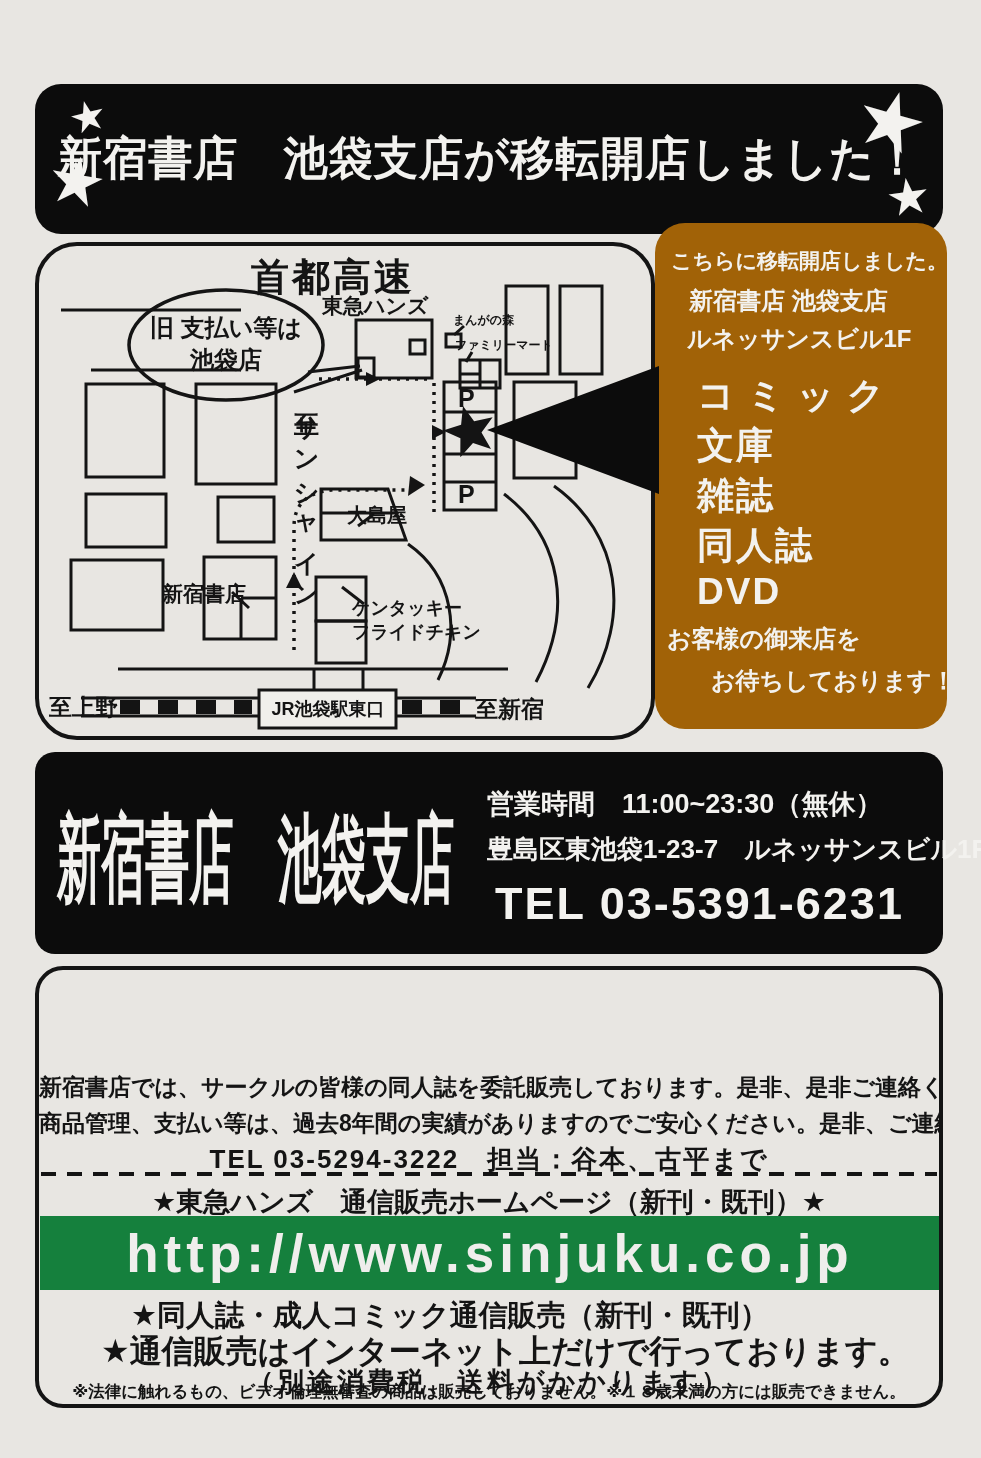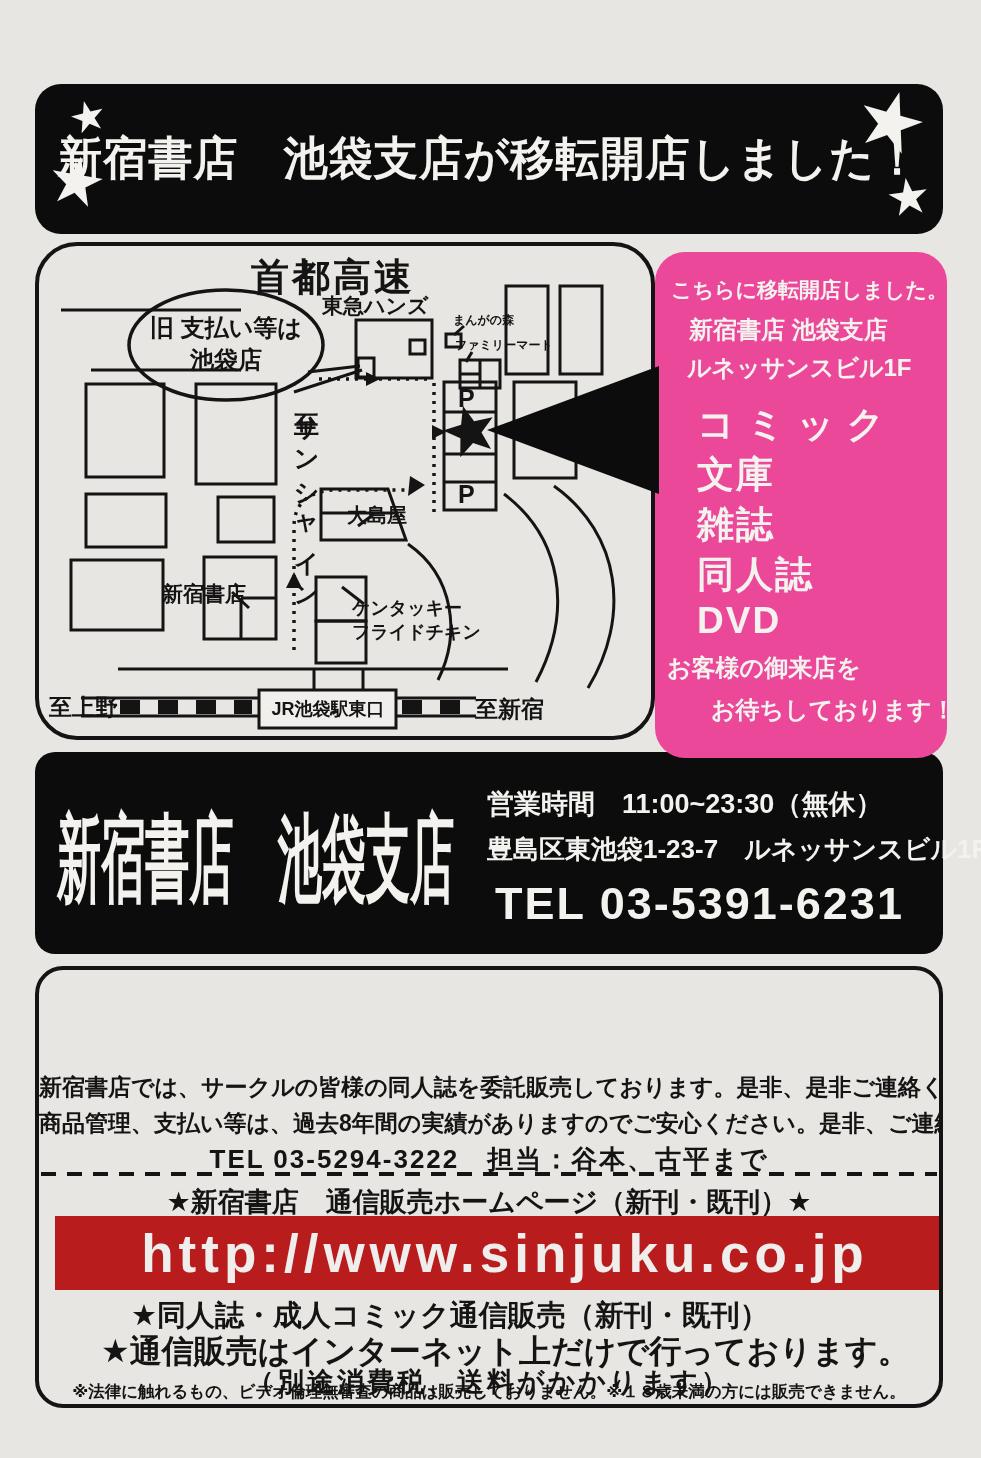--- a/index.html
+++ b/index.html
@@ -26,22 +26,22 @@
   .map-box {
     left:35px; top:242px; width:620px; height:498px;
     border:4px solid #141414; border-radius:42px; box-sizing:border-box;
   }
   .map-box svg { position:absolute; left:0; top:0; }
   .mlabel { position:absolute; font-weight:bold; color:#141414; white-space:nowrap; }
   .v-text { writing-mode:vertical-rl; text-orientation:upright; }
 
   
   .right-panel {
-    left:655px; top:252px; width:292px; height:506px;
-    background:#ec4899; border-radius:30px; z-index:4;
+    left:655px; top:223px; width:292px; height:506px;
+    background:#a16207; border-radius:30px; z-index:4;
   }
   .right-panel div { position:absolute; color:#f3f2ef; font-weight:bold; white-space:nowrap; }
   .pointer-triangle {
     left:487px; top:366px; width:172px; height:128px; background:#0c0c0c; z-index:5;
     clip-path:polygon(0 50%, 100% 0, 100% 100%);
   }
   .item { font-size:37px; letter-spacing:2px; }
 
   
   .info-band {
@@ -64,21 +64,21 @@
     background:#0c0c0c; border-radius:38px;
     display:flex; align-items:center; justify-content:center;
     color:#f3f2ef; font-weight:bold; font-size:35px; letter-spacing:1px; white-space:nowrap;
   }
   .recruit .line { position:absolute; left:0; width:100%; text-align:center; font-weight:bold; white-space:nowrap; }
   .dashed-rule {
     position:absolute; left:2px; top:202px; width:896px; height:4px;
     background:repeating-linear-gradient(90deg,#141414 0 15px,transparent 15px 26px);
   }
   .url-band {
-    position:absolute; left:16px; top:246px; width:900px; height:74px; background:#b91c1c;
+    position:absolute; left:1px; top:246px; width:900px; height:74px; background:#15803d;
     display:flex; align-items:center; justify-content:center;
   }
   .url-band span { color:#efeeec; font-weight:bold; font-size:53px; letter-spacing:5px; white-space:nowrap; }
 </style>
 </head>
 <body>
 
 <div class="page">
 
   <div class="abs top-banner">
@@ -209,21 +209,21 @@
     <div class="r" style="left:452px; top:34px;  font-size:27px;">営業時間　11:00~23:30（無休）</div>
     <div class="r" style="left:452px; top:80px;  font-size:26px;">豊島区東池袋1-23-7　ルネッサンスビル1F</div>
     <div class="r" style="left:460px; top:126px; font-size:45px; font-weight:600; letter-spacing:2px;">TEL 03-5391-6231</div>
   </div>
 
   <div class="abs recruit">
     <div class="line" style="top:102px; font-size:23px;">新宿書店では、サークルの皆様の同人誌を委託販売しております。是非、是非ご連絡ください。</div>
     <div class="line" style="top:138px; font-size:23px;">商品管理、支払い等は、過去8年間の実績がありますのでご安心ください。是非、ご連絡ください。</div>
     <div class="line" style="top:172px; font-size:26px; letter-spacing:2px;">TEL 03-5294-3222　担当：谷本、古平まで</div>
     <div class="dashed-rule"></div>
-    <div class="line" style="top:214px; font-size:27px;">★新宿書店　通信販売ホームページ（新刊・既刊）★</div>
+    <div class="line" style="top:214px; font-size:27px;">★東急ハンズ　通信販売ホームページ（新刊・既刊）★</div>
     <div class="url-band">
       <span>http://www.sinjuku.co.jp</span>
     </div>
     <div class="line" style="top:326px; font-size:29px; text-align:center; left:92px; width:auto;">★同人誌・成人コミック通信販売（新刊・既刊）</div>
     <div class="line" style="top:360px; font-size:32px; text-align:right; left:62px; width:auto;">★通信販売はインターネット上だけで行っております。</div>
     <div class="line" style="top:394px; font-size:27px; letter-spacing:3px;">（別途消費税、送料がかかります）</div>
     <div class="line" style="top:409px; top:411px; font-size:16.5px;">※法律に触れるもの、ビデオ倫理無審査の商品は販売しておりません。※１８歳未満の方には販売できません。</div>
   </div>
 
 </div>

